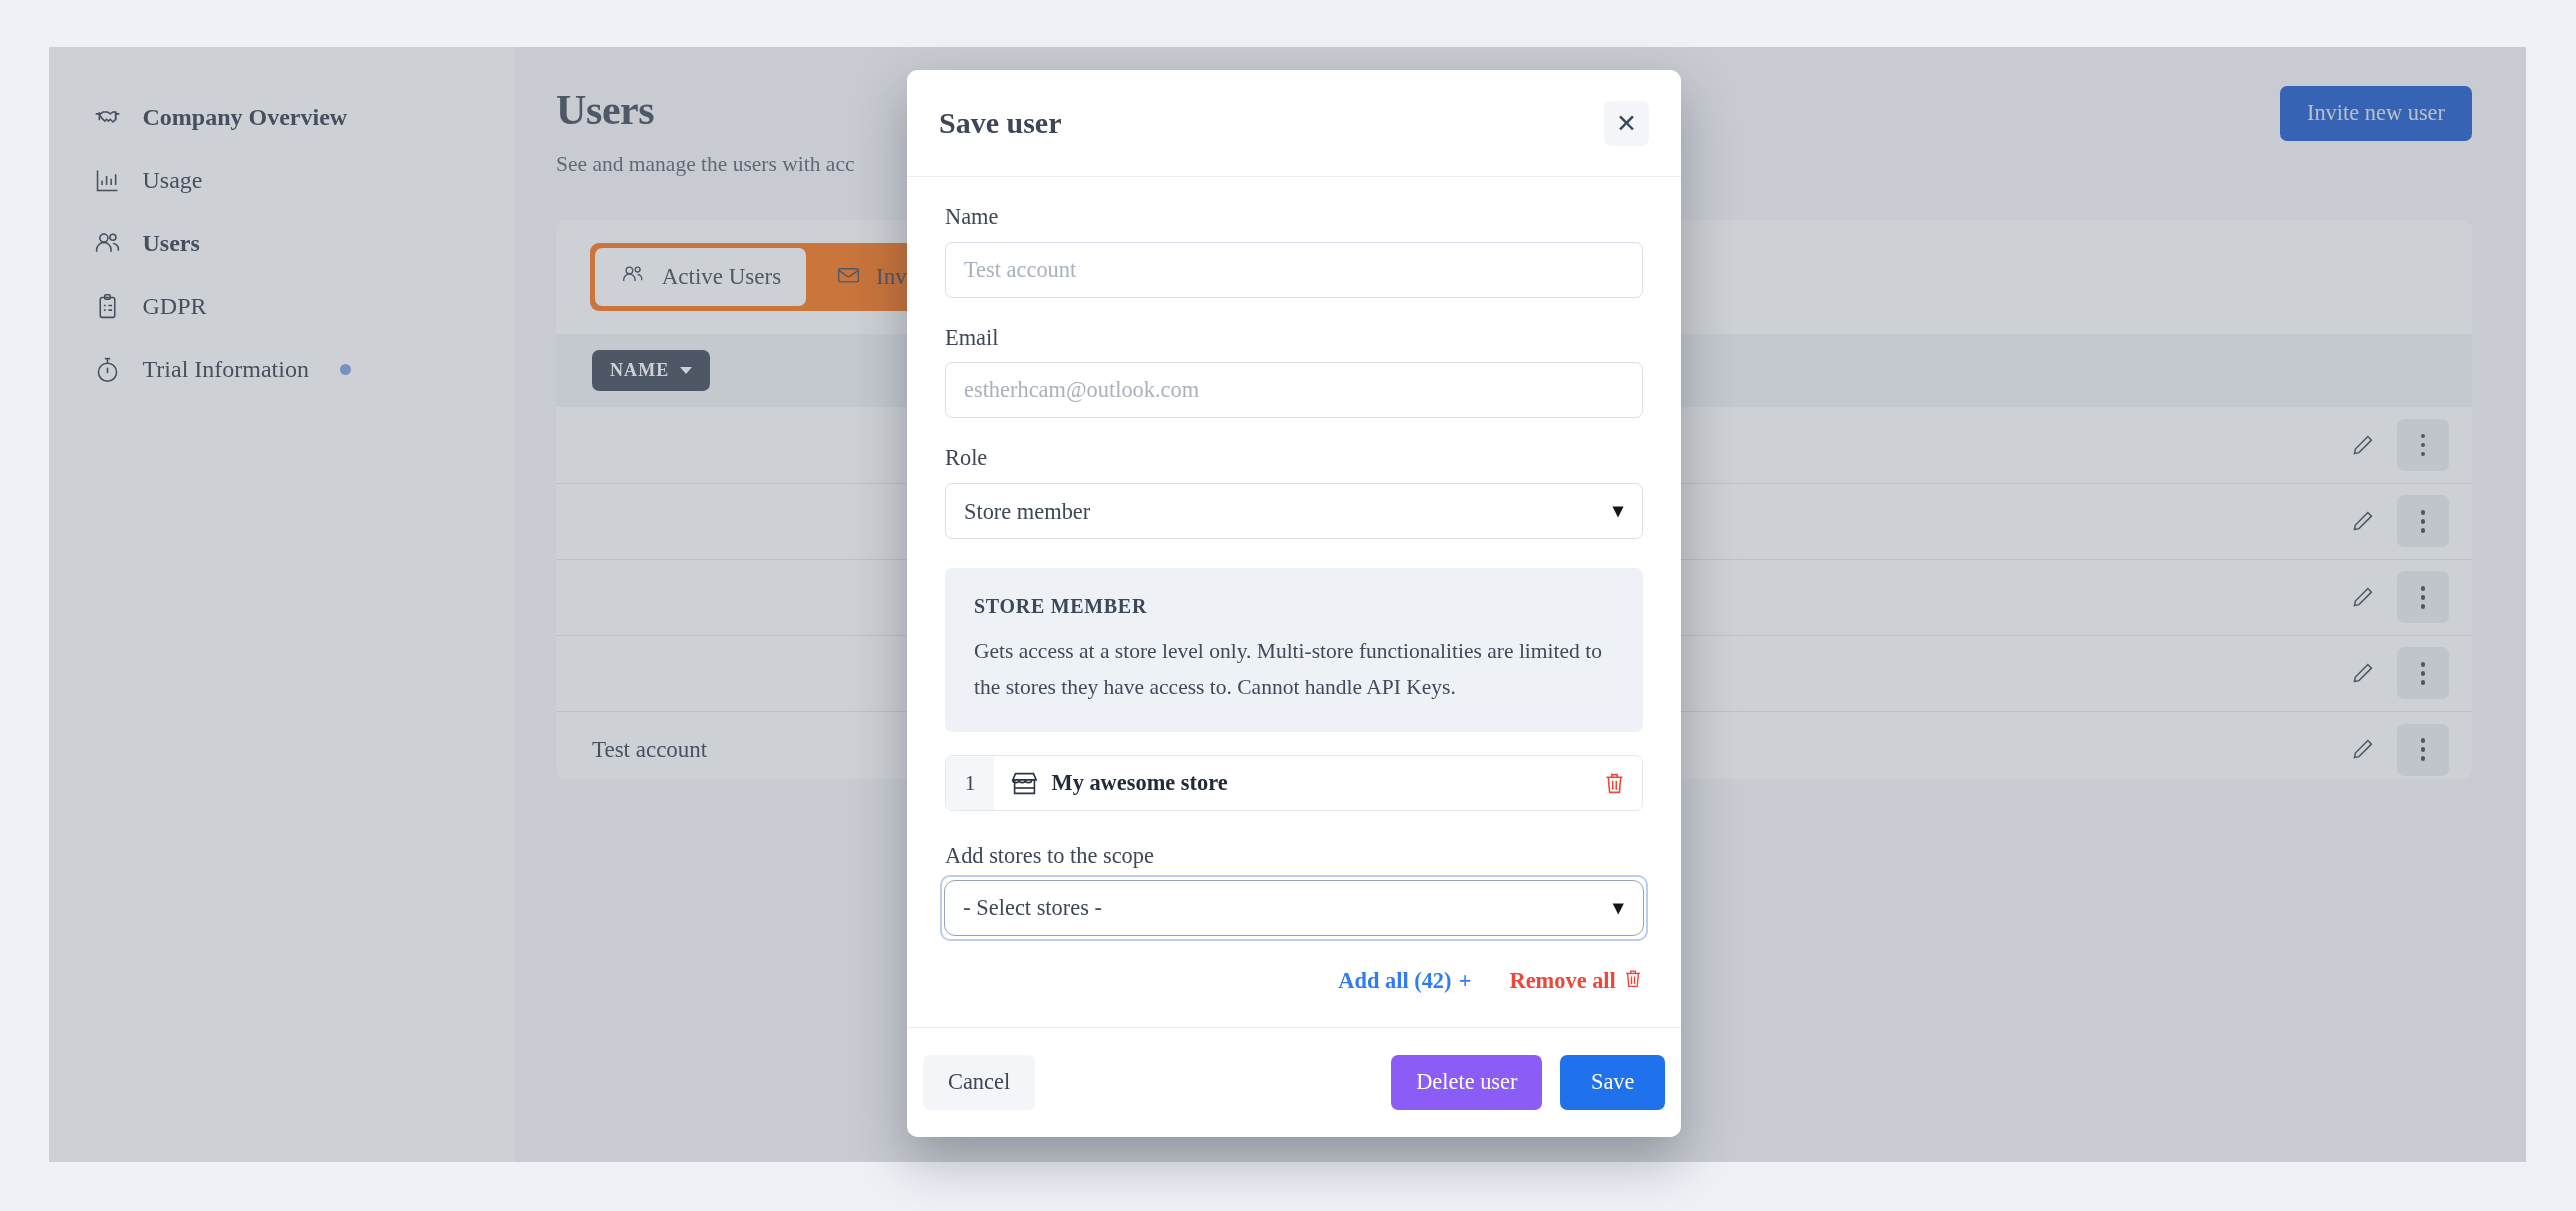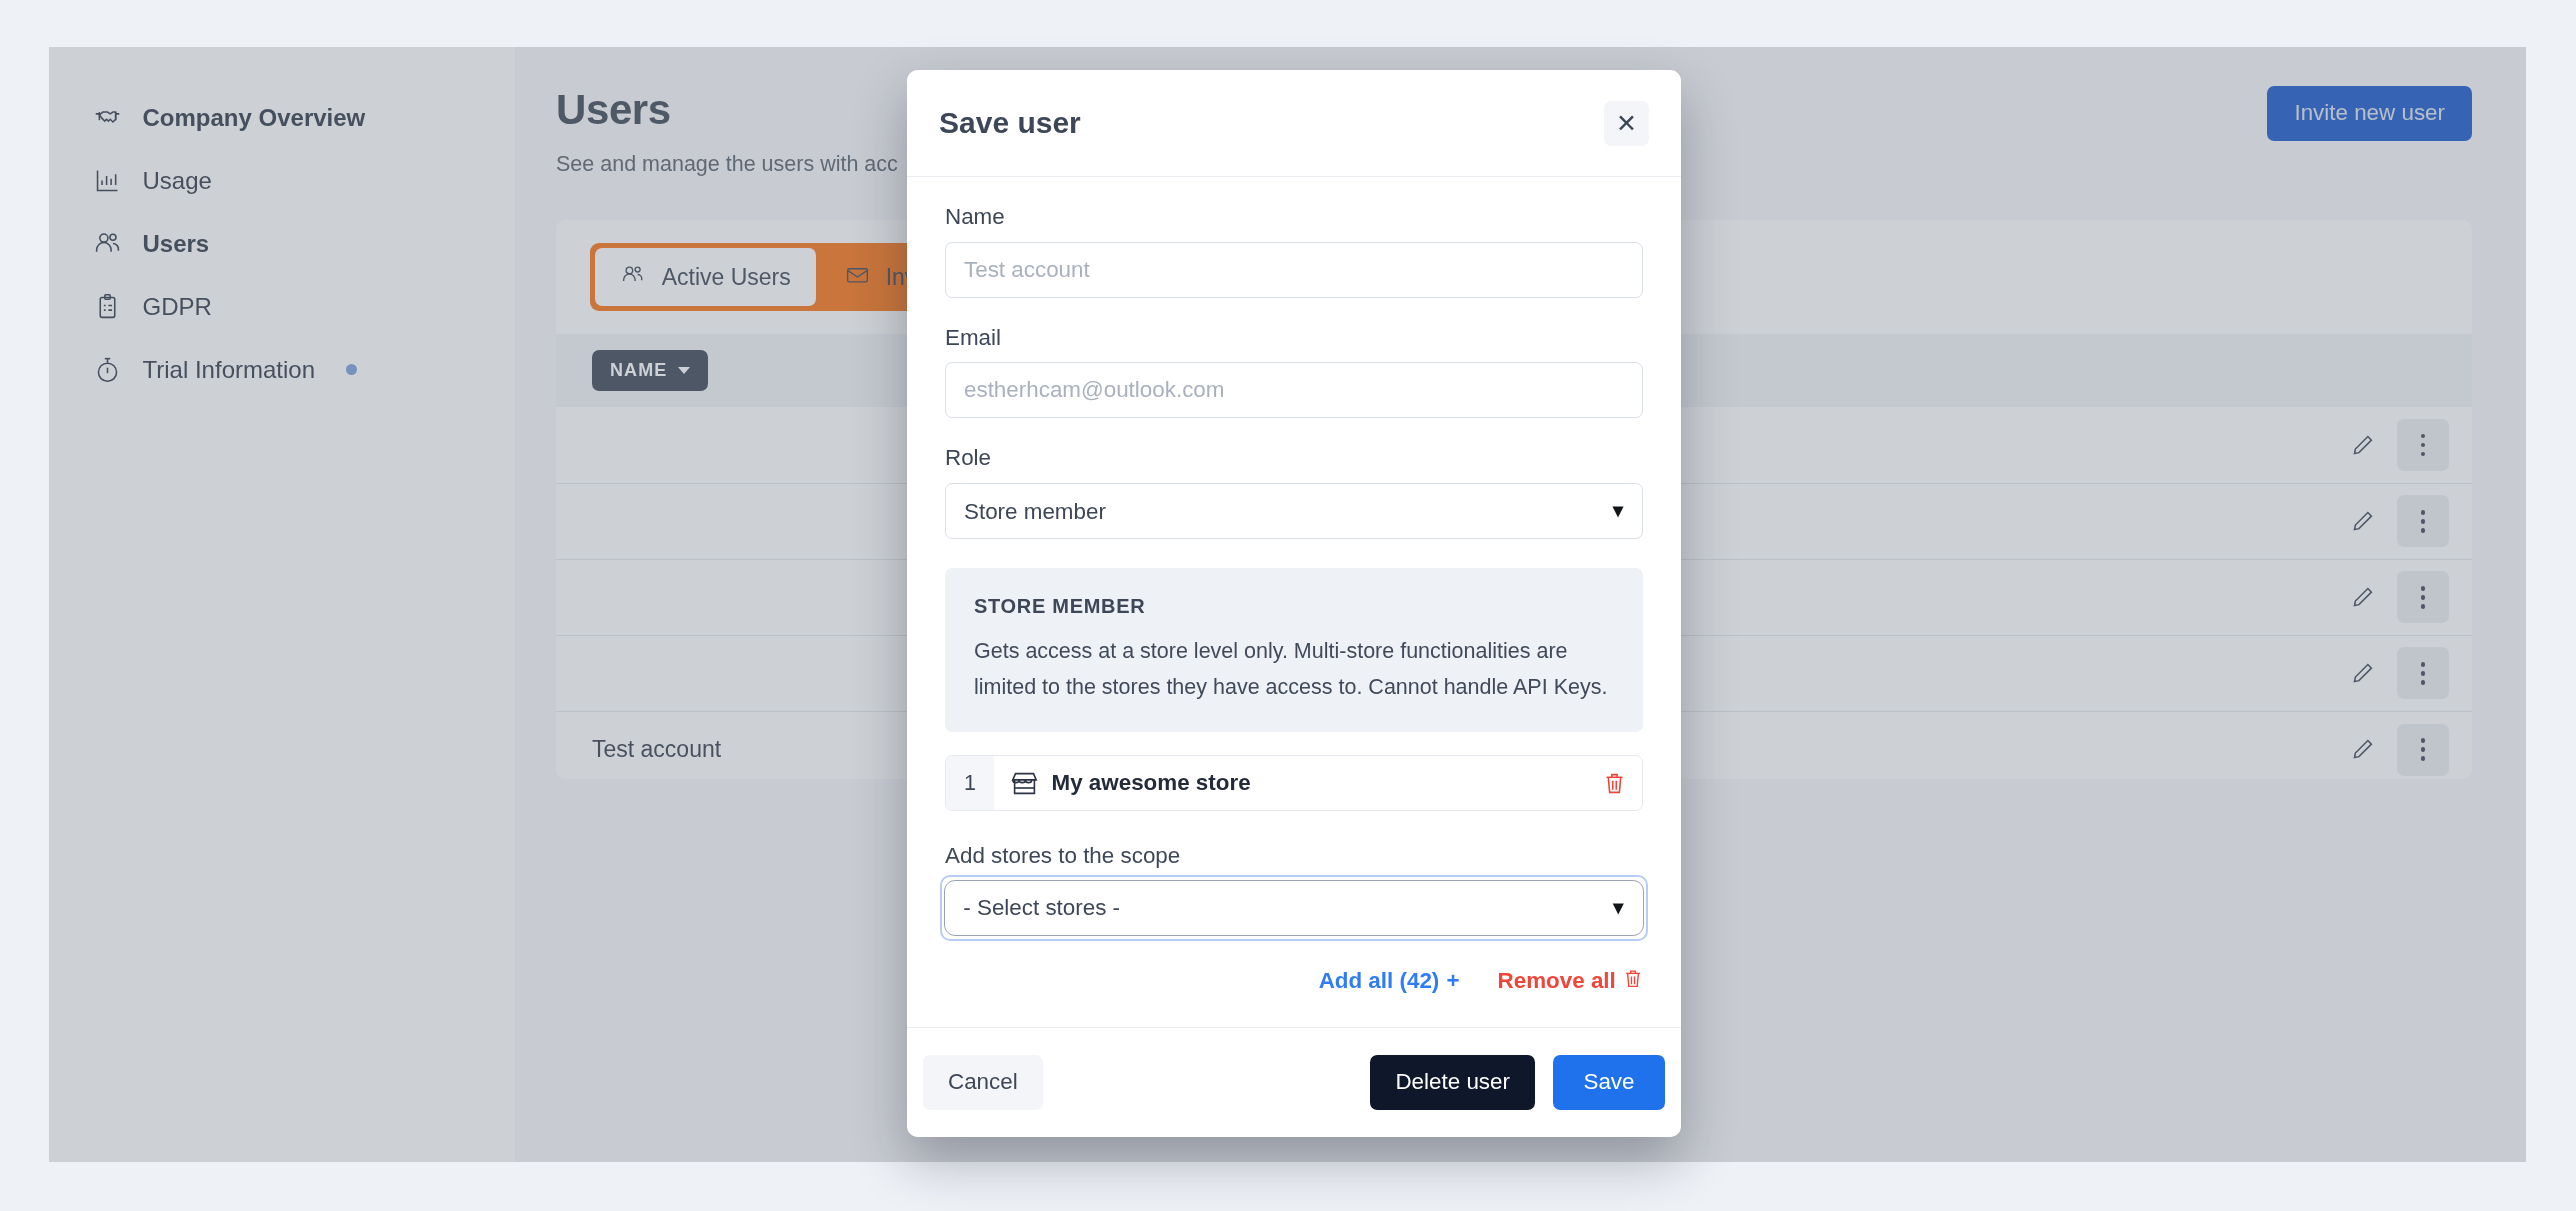--- a/index.html
+++ b/index.html
@@ -2,21 +2,21 @@
 <html style="font-size:14.3px"><head>
 <meta charset="utf-8">
 <style>
   * { box-sizing: border-box; margin: 0; padding: 0; }
   html, body {
     width: 2576px; height: 1212px;
     font-family: "Liberation Sans", sans-serif;
     background: #eef1f6;
     overflow: hidden;
   }
-  #root { position: relative; width: 2576px; height: 1212px; }
+  #root { position: relative; width: 2576px; height: 1212px; font-family: Liberation Serif, serif; }
 
   
   .app-shell {
     position: absolute; left: 49px; top: 47px;
     width: 2477px; height: 1115px;
     background: #f7f8fa; display: flex;
   }
   .sidebar {
     width: 466px; flex: 0 0 466px;
     padding: 39px 0 0 43px;
@@ -146,21 +146,21 @@
   .link-blue { color: #2f7cf6; font-size: 22.4px; font-weight: bold; cursor: pointer; display: inline-flex; align-items: flex-start; gap: 7.2px; }
   .link-red { color: #ef4639; font-size: 22.4px; font-weight: bold; cursor: pointer; display: inline-flex; align-items: center; gap: 7.2px; }
   .link-red svg { width: 20px; height: 21.5px; stroke: #ef4639; fill: none; stroke-width: 1.8; }
 
   .modal-foot {
     display: flex; align-items: center; justify-content: space-between;
     padding: 27px 16px; border-top: 0.9px solid #e9ecf1;
   }
   .btn { border: none; border-radius: 7.2px; font-size: 22.4px; font-family: inherit; cursor: pointer; padding: 14.3px 25px; }
   .btn-cancel { background: #f3f5f8; color: #3d4757; }
-  .btn-delete { background: #0f172a; color: #ffffff; }
+  .btn-delete { background: #8b5cf6; color: #ffffff; }
   .btn-save { background: #1f72ec; color: #ffffff; padding: 14.3px 30.5px; }
   .foot-right { display: flex; gap: 18px; }
 </style>
 </head>
 <body>
 
 <div id="root">
 
   <div class="app-shell">
 

